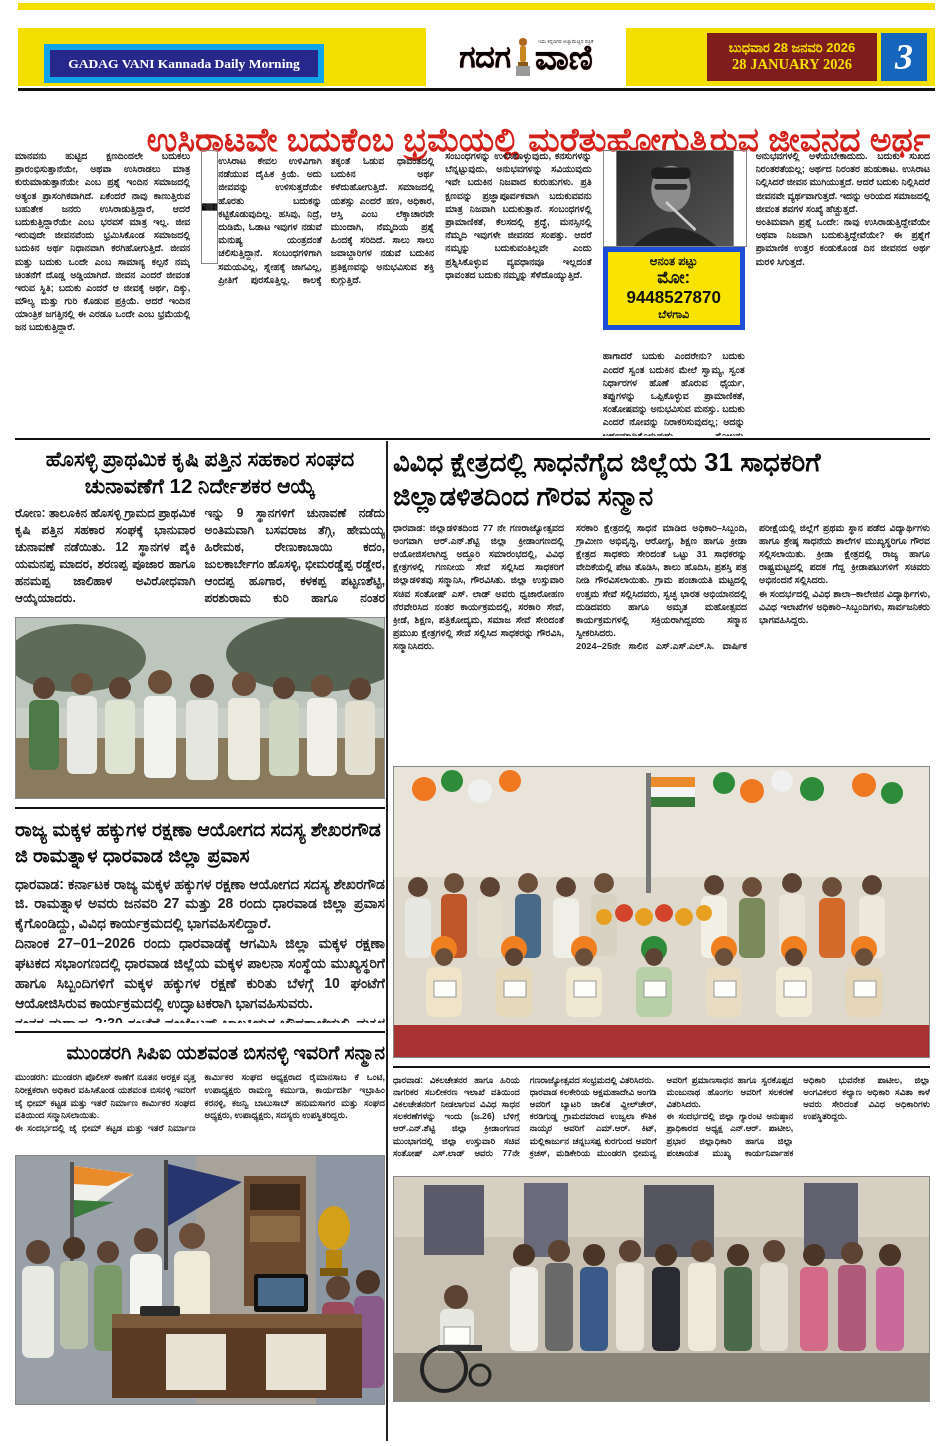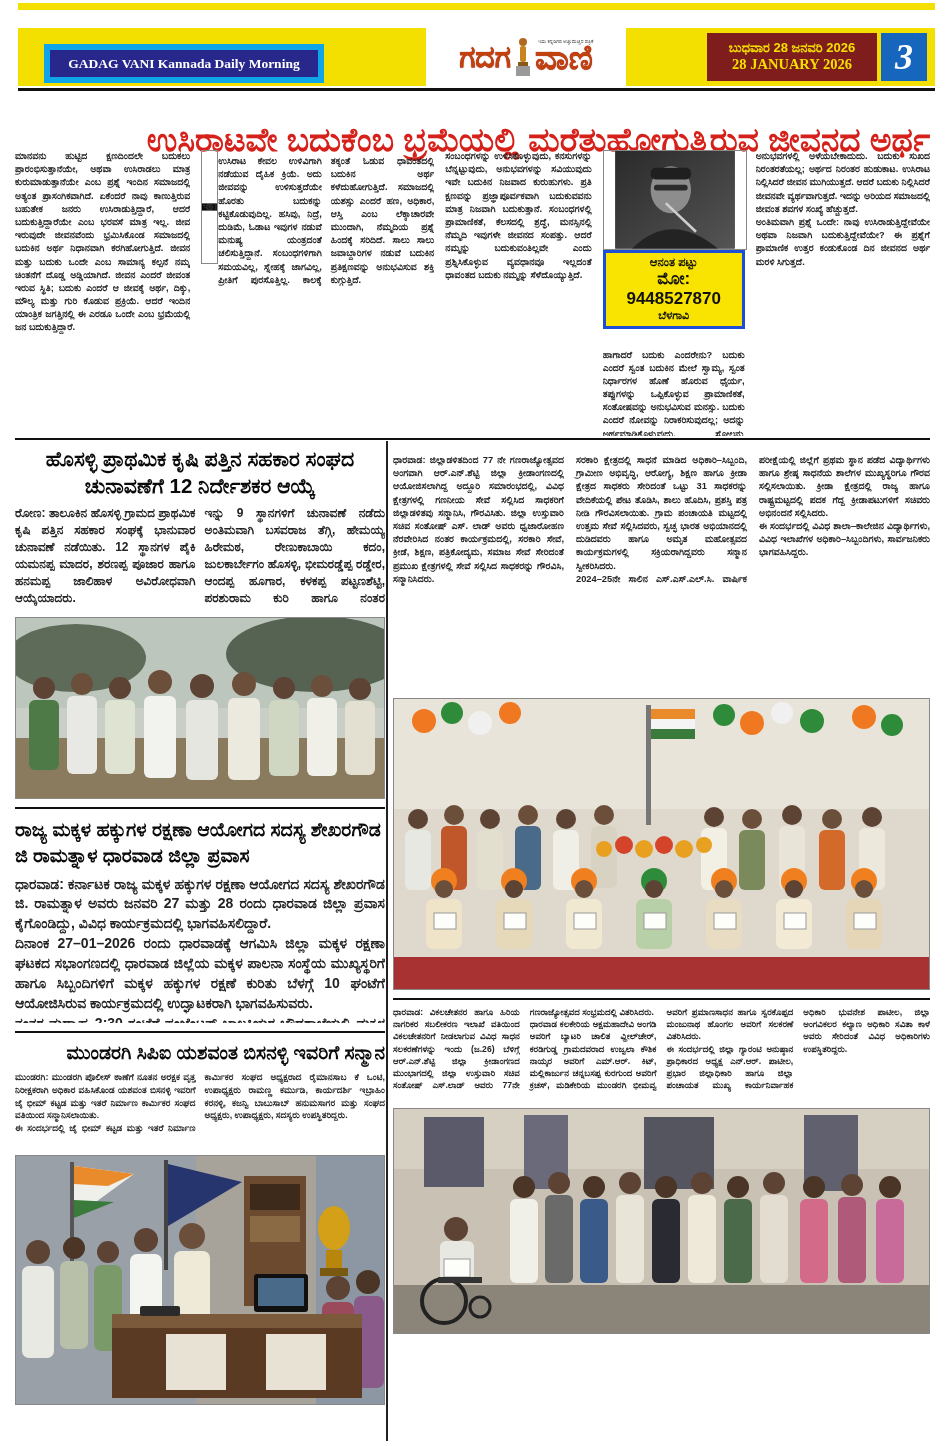--- a/index.html
+++ b/index.html
@@ -10,42 +10,42 @@
            white-space:pre-line;overflow:hidden;font-weight:bold;}
   .rule{background:#111;}
   
   .top-strip{left:18px;top:3px;width:917px;height:7px;background:#f3e000;}
   .band{left:18px;top:28px;width:917px;height:58px;background:#f3e000;}
   .masthead-box{position:absolute;left:26px;top:16px;width:268px;height:27px;background:#28288c;
     border:6px solid #0ea5e9;color:#fff;font-family:"Liberation Serif",serif;font-weight:bold;
     font-size:13.5px;display:flex;align-items:center;justify-content:center;}
   .logo-panel{position:absolute;left:408px;top:-4px;width:200px;height:66px;background:#fff;
     display:flex;align-items:center;justify-content:center;gap:4px;}
-  .logo-kn{color:#c2410c;font-weight:bold;font-size:30px;line-height:1;
+  .logo-kn{color:#000000;font-weight:bold;font-size:30px;line-height:1;
     text-shadow:0 0 1px #7a0000;}
   .logo-tagline{position:absolute;top:14px;right:18px;font-size:5px;color:#111;width:70px;line-height:1.2;}
   .date-box{position:absolute;right:58px;top:5px;width:170px;height:48px;background:#7f1d1d;
     display:flex;flex-direction:column;align-items:center;justify-content:center;}
   .date-kn{color:#f3e000;font-weight:bold;font-size:13px;line-height:1.25;}
   .date-en{color:#f3e000;font-weight:bold;font-size:14.5px;font-family:"Liberation Serif",serif;line-height:1.2;}
   .pagenum-box{position:absolute;right:8px;top:5px;width:46px;height:48px;background:#1766be;
     display:flex;align-items:center;justify-content:center;color:#fff;font-weight:bold;
     font-size:36px;font-family:"Liberation Serif",serif;font-style:italic;}
   .hdr-rule{left:18px;top:88px;width:917px;height:3px;}
   
   .lead-head{left:15px;top:95px;width:915px;text-align:right;color:#d6201a;
     font-weight:bold;font-size:33px;line-height:1.15;margin-top:26px;}
   .lead-flex{left:15px;top:150px;width:915px;height:286px;display:flex;gap:11px;}
   .lead-colA{width:176px;}
   .lead-clockblock{width:233px;display:flex;}
   .lead-colB{width:147px;}
   .lead-authorblock{width:142px;display:flex;flex-direction:column;}
   .lead-colC{width:175px;}
   .twocol{column-count:2;column-gap:9px;}
-  .author-label{background:#f8e400;border:3px solid #1d4ed8;text-align:center;padding:3px 2px 4px;}
+  .author-label{background:#f8e400;border:5px solid #1d4ed8;text-align:center;padding:3px 2px 4px;}
   .author-name{font-size:11.5px;font-weight:bold;color:#111;}
   .author-phone{font-size:17px;font-weight:bold;color:#111;}
   .author-place{font-size:11px;font-weight:bold;color:#111;}
   
   .rule-mid{left:15px;top:438px;width:915px;height:2px;}
   .vdivider{left:386px;top:441px;width:2px;height:1000px;background:#222;}
   
   .leftcol{left:15px;top:446px;width:370px;}
   .rightcol{left:393px;top:446px;width:537px;}
   .h-coop{font-size:20.5px;font-weight:bold;text-align:center;line-height:1.3;color:#0a0a0a;}
@@ -246,20 +246,21 @@
 
       <rect x="96" y="158" width="250" height="14" fill="#7a5a3a"></rect>
       <rect x="96" y="172" width="250" height="70" fill="#5a3a22"></rect>
       <rect x="150" y="178" width="60" height="56" fill="#e8e2d4"></rect>
       <rect x="250" y="178" width="60" height="56" fill="#e8e2d4"></rect>
       <rect x="124" y="150" width="40" height="10" rx="2" fill="#2a2a2a"></rect>
     </svg>
   </div>
 
   <div class="abs rightcol">
+    <div class="h-honor">ವಿವಿಧ ಕ್ಷೇತ್ರದಲ್ಲಿ ಸಾಧನೆಗೈದ ಜಿಲ್ಲೆಯ 31 ಸಾಧಕರಿಗೆ ಜಿಲ್ಲಾಡಳಿತದಿಂದ ಗೌರವ ಸನ್ಮಾನ</div>
     <div class="kn-body threecol mt8" style="height:238px">ಧಾರವಾಡ: ಜಿಲ್ಲಾಡಳಿತದಿಂದ 77 ನೇ ಗಣರಾಜ್ಯೋತ್ಸವದ ಅಂಗವಾಗಿ ಆರ್.ಎನ್.ಶೆಟ್ಟಿ ಜಿಲ್ಲಾ ಕ್ರೀಡಾಂಗಣದಲ್ಲಿ ಆಯೋಜಿಸಲಾಗಿದ್ದ ಅದ್ದೂರಿ ಸಮಾರಂಭದಲ್ಲಿ, ವಿವಿಧ ಕ್ಷೇತ್ರಗಳಲ್ಲಿ ಗಣನೀಯ ಸೇವೆ ಸಲ್ಲಿಸಿದ ಸಾಧಕರಿಗೆ ಜಿಲ್ಲಾಡಳಿತವು ಸನ್ಮಾನಿಸಿ, ಗೌರವಿಸಿತು. ಜಿಲ್ಲಾ ಉಸ್ತುವಾರಿ ಸಚಿವ ಸಂತೋಷ್ ಎಸ್. ಲಾಡ್ ಅವರು ಧ್ವಜಾರೋಹಣ ನೆರವೇರಿಸಿದ ನಂತರ ಕಾರ್ಯಕ್ರಮದಲ್ಲಿ, ಸರಕಾರಿ ಸೇವೆ, ಕ್ರೀಡೆ, ಶಿಕ್ಷಣ, ಪತ್ರಿಕೋದ್ಯಮ, ಸಮಾಜ ಸೇವೆ ಸೇರಿದಂತೆ ಪ್ರಮುಖ ಕ್ಷೇತ್ರಗಳಲ್ಲಿ ಸೇವೆ ಸಲ್ಲಿಸಿದ ಸಾಧಕರನ್ನು ಗೌರವಿಸಿ, ಸನ್ಮಾನಿಸಿದರು.
 ಸರಕಾರಿ ಕ್ಷೇತ್ರದಲ್ಲಿ ಸಾಧನೆ ಮಾಡಿದ ಅಧಿಕಾರಿ–ಸಿಬ್ಬಂದಿ, ಗ್ರಾಮೀಣ ಅಭಿವೃದ್ಧಿ, ಆರೋಗ್ಯ, ಶಿಕ್ಷಣ ಹಾಗೂ ಕ್ರೀಡಾ ಕ್ಷೇತ್ರದ ಸಾಧಕರು ಸೇರಿದಂತೆ ಒಟ್ಟು 31 ಸಾಧಕರನ್ನು ವೇದಿಕೆಯಲ್ಲಿ ಪೇಟ ತೊಡಿಸಿ, ಶಾಲು ಹೊದಿಸಿ, ಪ್ರಶಸ್ತಿ ಪತ್ರ ನೀಡಿ ಗೌರವಿಸಲಾಯಿತು. ಗ್ರಾಮ ಪಂಚಾಯತಿ ಮಟ್ಟದಲ್ಲಿ ಉತ್ತಮ ಸೇವೆ ಸಲ್ಲಿಸಿದವರು, ಸ್ವಚ್ಛ ಭಾರತ ಅಭಿಯಾನದಲ್ಲಿ ದುಡಿದವರು ಹಾಗೂ ಅಮೃತ ಮಹೋತ್ಸವದ ಕಾರ್ಯಕ್ರಮಗಳಲ್ಲಿ ಸಕ್ರಿಯರಾಗಿದ್ದವರು ಸನ್ಮಾನ ಸ್ವೀಕರಿಸಿದರು.
 2024–25ನೇ ಸಾಲಿನ ಎಸ್.ಎಸ್.ಎಲ್.ಸಿ. ವಾರ್ಷಿಕ ಪರೀಕ್ಷೆಯಲ್ಲಿ ಜಿಲ್ಲೆಗೆ ಪ್ರಥಮ ಸ್ಥಾನ ಪಡೆದ ವಿದ್ಯಾರ್ಥಿಗಳು ಹಾಗೂ ಶ್ರೇಷ್ಠ ಸಾಧನೆಯ ಶಾಲೆಗಳ ಮುಖ್ಯಸ್ಥರಿಗೂ ಗೌರವ ಸಲ್ಲಿಸಲಾಯಿತು. ಕ್ರೀಡಾ ಕ್ಷೇತ್ರದಲ್ಲಿ ರಾಜ್ಯ ಹಾಗೂ ರಾಷ್ಟ್ರಮಟ್ಟದಲ್ಲಿ ಪದಕ ಗೆದ್ದ ಕ್ರೀಡಾಪಟುಗಳಿಗೆ ಸಚಿವರು ಅಭಿನಂದನೆ ಸಲ್ಲಿಸಿದರು.
 ಈ ಸಂದರ್ಭದಲ್ಲಿ ವಿವಿಧ ಶಾಲಾ–ಕಾಲೇಜಿನ ವಿದ್ಯಾರ್ಥಿಗಳು, ವಿವಿಧ ಇಲಾಖೆಗಳ ಅಧಿಕಾರಿ–ಸಿಬ್ಬಂದಿಗಳು, ಸಾರ್ವಜನಿಕರು ಭಾಗವಹಿಸಿದ್ದರು.</div>
 
     <svg class="photo mt6" width="535" height="290" viewBox="0 0 535 290">
       <rect width="535" height="290" fill="#ded9cc"></rect>
       <rect width="535" height="110" fill="#e8e4da"></rect>
 
       <g>

